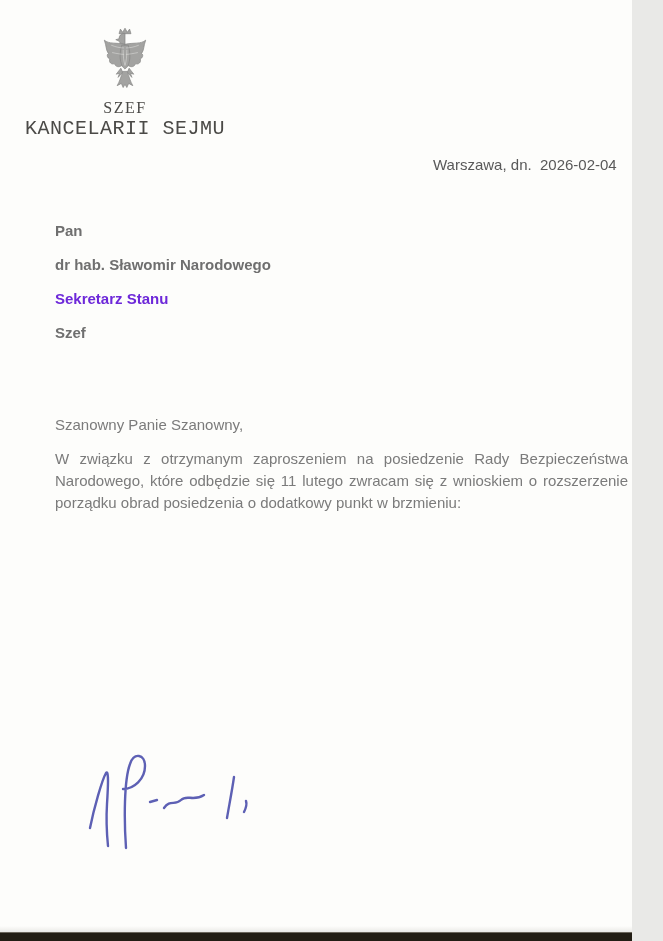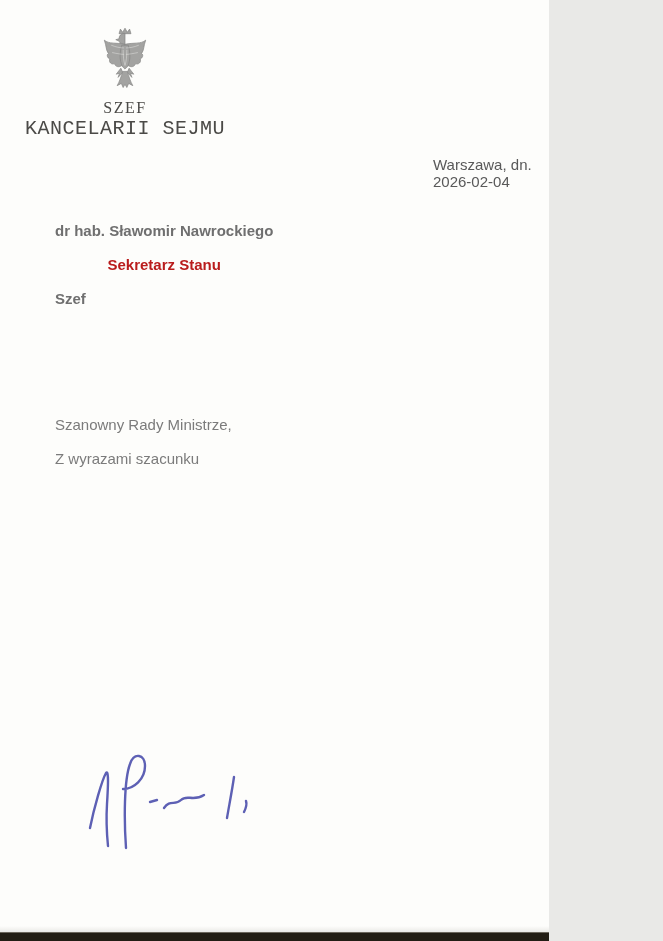--- a/index.html
+++ b/index.html
@@ -3,21 +3,21 @@
 <meta charset="utf-8">
 <style>
   html, body { margin: 0; padding: 0; }
   body {
     width: 663px; height: 941px;
     background: #e9e9e7;
     font-family: "Liberation Sans", sans-serif;
   }
   .page {
     position: relative;
-    width: 549px; height: 941px;
+    width: 632px; height: 941px;
     background: #fdfdfb;
     overflow: hidden;
   }
 
   
   .letterhead {
     position: absolute; left: 15px; top: 26px; width: 220px;
     text-align: center;
     font-family: "Liberation Serif", serif;
     color: #4b4a47;
@@ -31,21 +31,21 @@
     position: absolute; left: 433px; top: 156px;
     font-size: 15px; color: #595959;
   }
 
   
   .recipient { position: absolute; left: 55px; top: 221px; }
   .recipient-line {
     font-size: 15px; font-weight: 700; color: #6f6f6f;
     line-height: 20px; margin-bottom: 14px;
   }
-  .recipient-line.emphasis { color: #b91c1c; text-align: center; }
+  .recipient-line.emphasis { color: #6d28d9; }
 
   
   .letter-body {
     position: absolute; left: 55px; top: 414px; width: 573px;
     font-size: 15px; line-height: 22px; color: #7b7b7b;
   }
   .salutation { margin: 0 0 12px 0; }
   .letter-body p.para { text-align: justify; margin: 0 0 12px 0; }
   .closing { margin: 0; }
 
@@ -96,28 +96,29 @@
         <path d="M54,50 C54,64 53,74 50,84"></path>
       </g>
     </svg>
     <div class="lh-line1">SZEF</div>
     <div class="lh-line2">KANCELARII SEJMU</div>
   </div>
 
   <div class="date-line">Warszawa, dn.&nbsp; 2026-02-04</div>
 
   <div class="recipient">
-    <div class="recipient-line">dr hab. Sławomir Nawrockiego</div>
+    <div class="recipient-line">Pan</div>
+    <div class="recipient-line">dr hab. Sławomir Narodowego</div>
     <div class="recipient-line emphasis">Sekretarz Stanu</div>
     <div class="recipient-line">Szef</div>
   </div>
 
   <div class="letter-body">
-    <p class="salutation">Szanowny Rady Ministrze,</p>
-    <p class="closing">Z wyrazami szacunku</p>
+    <p class="salutation">Szanowny Panie Szanowny,</p>
+    <p class="para">W związku z otrzymanym zaproszeniem na posiedzenie Rady Bezpieczeństwa Narodowego, które odbędzie się 11 lutego zwracam się z wnioskiem o rozszerzenie porządku obrad posiedzenia o dodatkowy punkt w brzmieniu:</p>
   </div>
 
   <svg class="signature" width="200" height="110" viewBox="0 0 200 110" aria-hidden="true">
     <g fill="none" stroke="#4245a8" stroke-width="2.4" stroke-linecap="round" opacity="0.85">
 
       <path d="M14,84 C18,64 26,36 30,29 C33,25 32,44 31,60 C30,76 31,92 32,102"></path>
 
       <path d="M50,104 C48,76 48,36 54,20 C58,8 69,10 69,22 C69,35 58,45 47,45"></path>
 
       <path d="M74,58 L81,56"></path>

